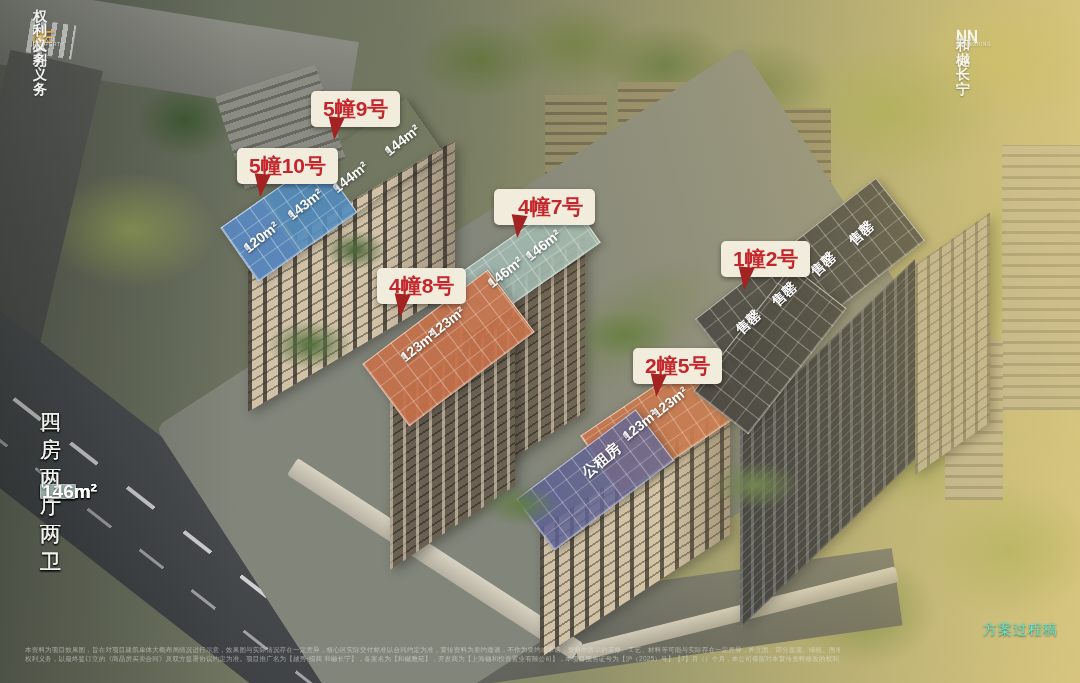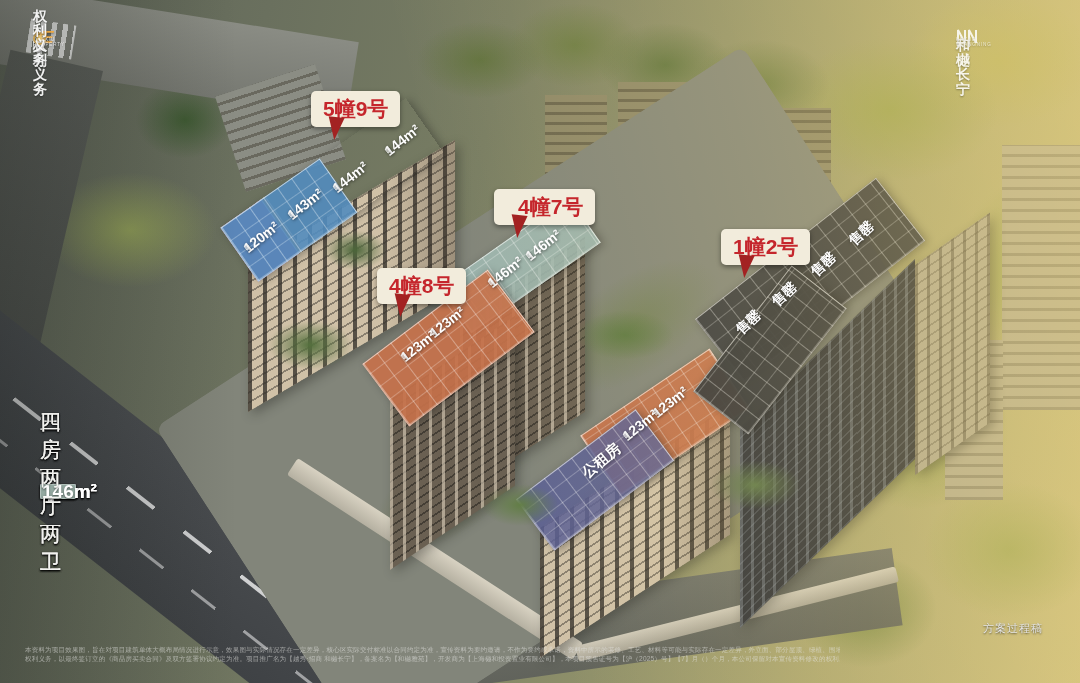--- a/index.html
+++ b/index.html
@@ -120,21 +120,21 @@
   .brand-sub{font-size:4.5px;letter-spacing:.9px;opacity:.8;display:block;font-weight:400;}
   .brand-div{width:1px;height:24px;background:rgba(255,255,255,.55);}
   .cm-ring{width:13px;height:13px;border-radius:50%;border:2px solid #cfa44e;
     background:radial-gradient(circle at 50% 45%,#e8c36a 0 30%,rgba(0,0,0,0) 60%);}
   .brand-right{left:956px;top:38px;display:flex;align-items:center;gap:6px;color:#fff;opacity:.85;}
   .brand-right *{position:static;}
 
   
   .disclaimer{left:25px;color:rgba(232,232,230,.55);font-size:6.5px;letter-spacing:.2px;
     white-space:nowrap;width:815px;overflow:hidden;}
-  .draft-note{left:983px;top:621px;color:#e5e5e5;font-size:11px;letter-spacing:1px;
+  .draft-note{left:983px;top:621px;color:#5eead4;font-size:14px;letter-spacing:1px;
     text-shadow:0 1px 2px rgba(0,0,0,.6);}
   .watermark{right:3px;bottom:3px;color:#fff;font-weight:900;font-size:25px;white-space:nowrap;
     text-shadow:-2px 0 0 #000,2px 0 0 #000,0 -2px 0 #000,0 2px 0 #000,
       -1px -1px 0 #000,1px 1px 0 #000,-1px 1px 0 #000,1px -1px 0 #000;}
 </style>
 </head>
 <body>
 
 <div id="stage">
 
@@ -205,23 +205,25 @@
       <div class="roof-label" style="left: 670px; top: 402px; font-size: 14px; transform: translate(-50%, -50%) rotate(-38deg);"><span class="rl-prefix">建面</span>123m²</div>
       <div class="roof-label" style="left: 640px; top: 425px; font-size: 14px; transform: translate(-50%, -50%) rotate(-38deg);"><span class="rl-prefix">建面</span>123m²</div>
       <div class="roof-label" style="left: 601px; top: 460px; font-size: 15px; transform: translate(-50%, -50%) rotate(-40deg);">公租房</div>
       <div class="roof-label" style="left: 861px; top: 233px; font-size: 14px; transform: translate(-50%, -50%) rotate(-43deg);">售罄</div>
       <div class="roof-label" style="left: 823px; top: 264px; font-size: 14px; transform: translate(-50%, -50%) rotate(-43deg);">售罄</div>
       <div class="roof-label" style="left: 784px; top: 294px; font-size: 14px; transform: translate(-50%, -50%) rotate(-43deg);">售罄</div>
       <div class="roof-label" style="left: 748px; top: 322px; font-size: 14px; transform: translate(-50%, -50%) rotate(-43deg);">售罄</div>
     </div>
   <div class="layer" id="building-tags-layer">
       <div class="bldg-tag" style="left: 311px; top: 91px;">5幢9号</div>
+      <div class="bldg-tag" style="left: 237px; top: 148px;">5幢10号</div>
       <div class="bldg-tag" style="left: 494px; top: 189px; padding-left: 24px;">4幢7号</div>
       <div class="bldg-tag" style="left: 377px; top: 268px;">4幢8号</div>
-      <div class="bldg-tag" style="left: 721px; top: 229px;">1幢2号</div>
+      <div class="bldg-tag" style="left: 721px; top: 241px;">1幢2号</div>
+      <div class="bldg-tag" style="left: 633px; top: 348px;">2幢5号</div>
     </div>
 
   <div class="legend" id="legend">
       <div class="legend-row">
         <span class="lg-swatch" style="background: rgb(208, 134, 47);"></span>
         <span class="lg-prefix">建面</span>
         <span class="lg-area">120m²</span>
         <span class="lg-desc">三房两厅两卫</span>
       </div>
       <div class="legend-row">

